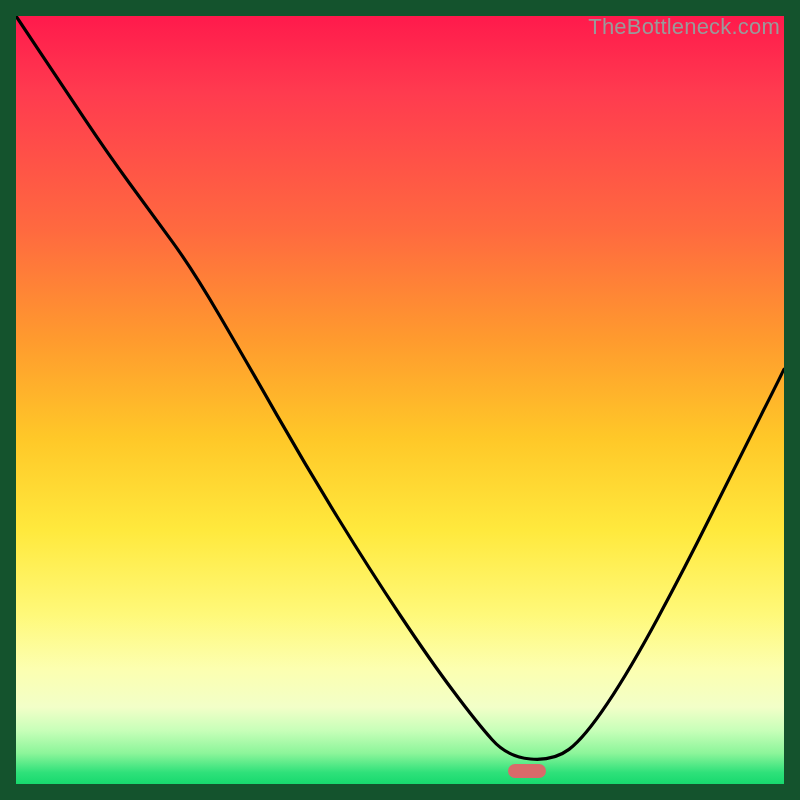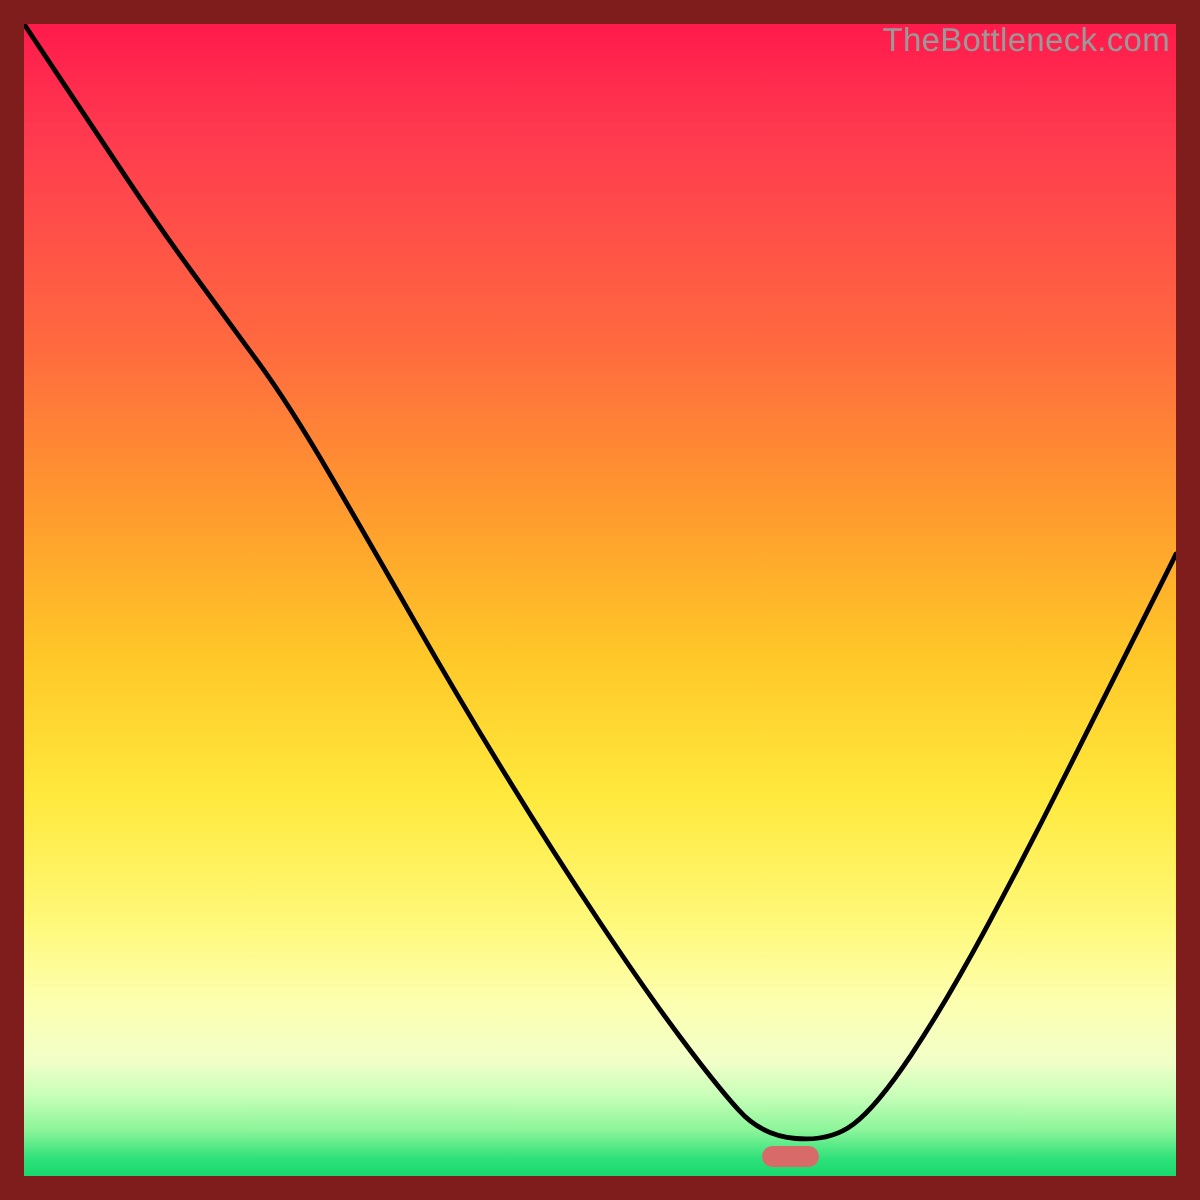--- a/index.html
+++ b/index.html
@@ -6,21 +6,21 @@
     margin: 0;
     padding: 0;
     width: 800px;
     height: 800px;
     background: #000;
     overflow: hidden;
   }
   .frame {
     position: absolute;
     inset: 0;
-    background: #7f1d1d;
+    background: #14532d;
   }
   .plot {
     position: absolute;
     left: 16px;
     top: 16px;
     width: 768px;
     height: 768px;
     overflow: hidden;
   }
   .gradient {

